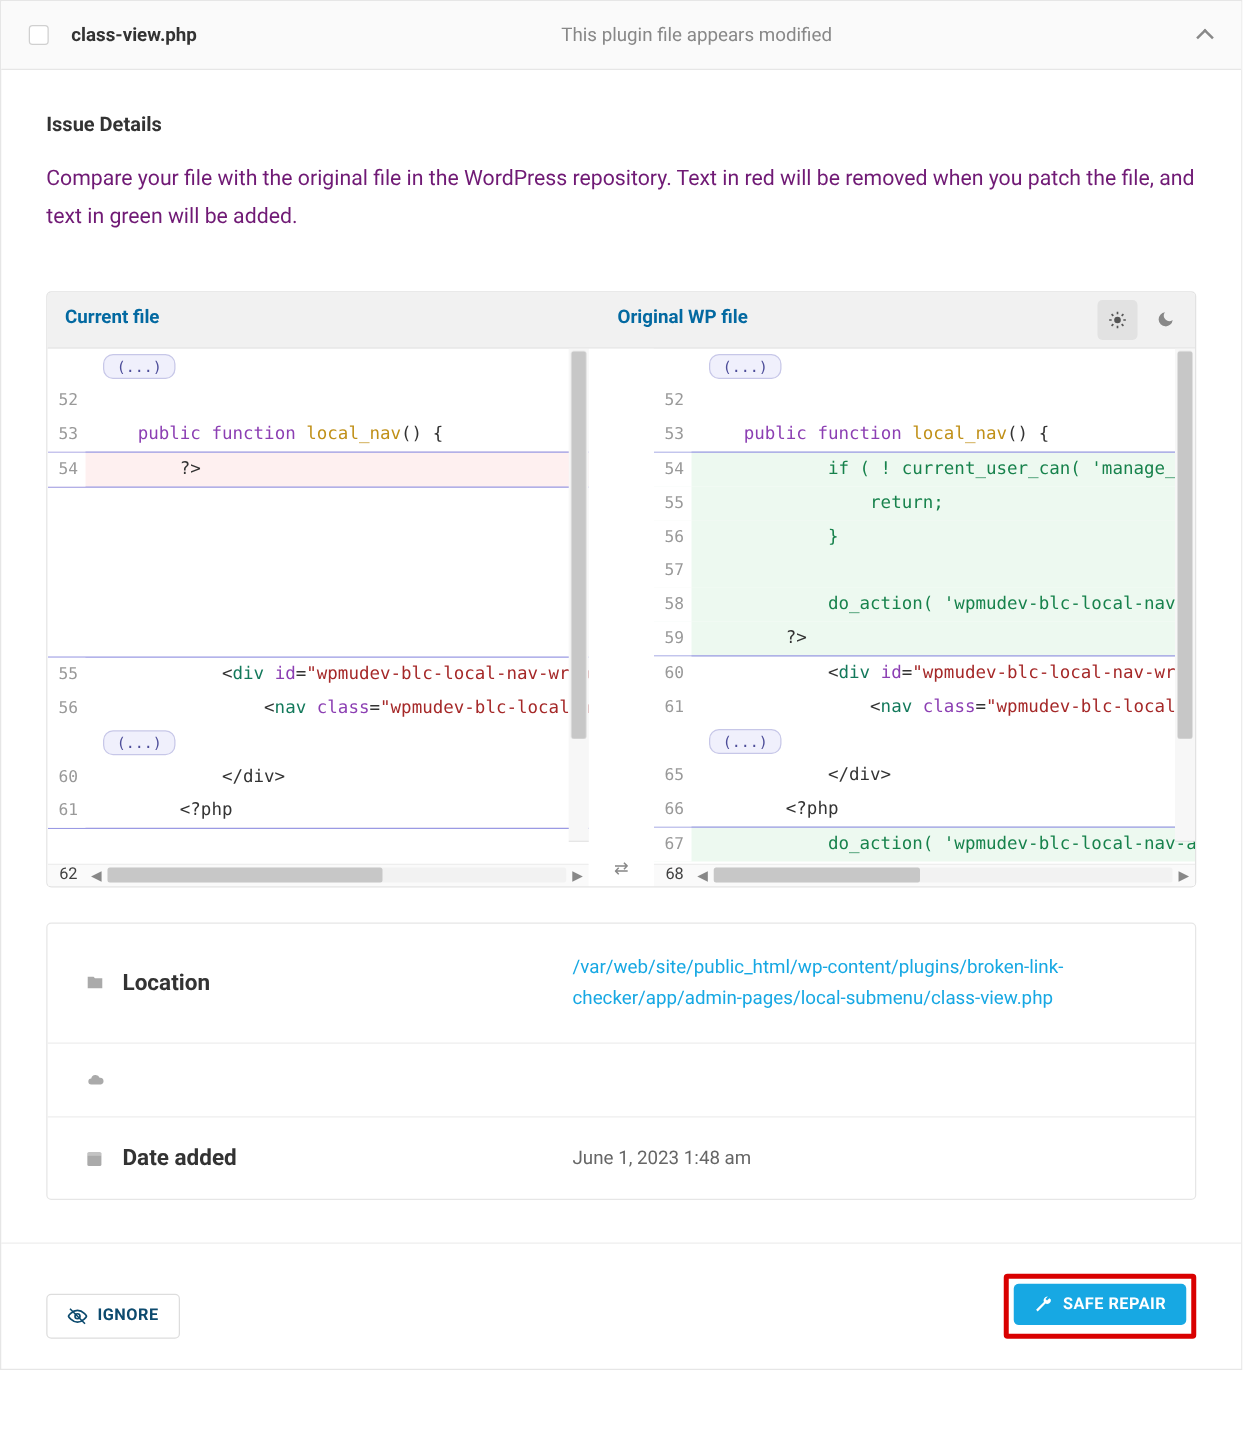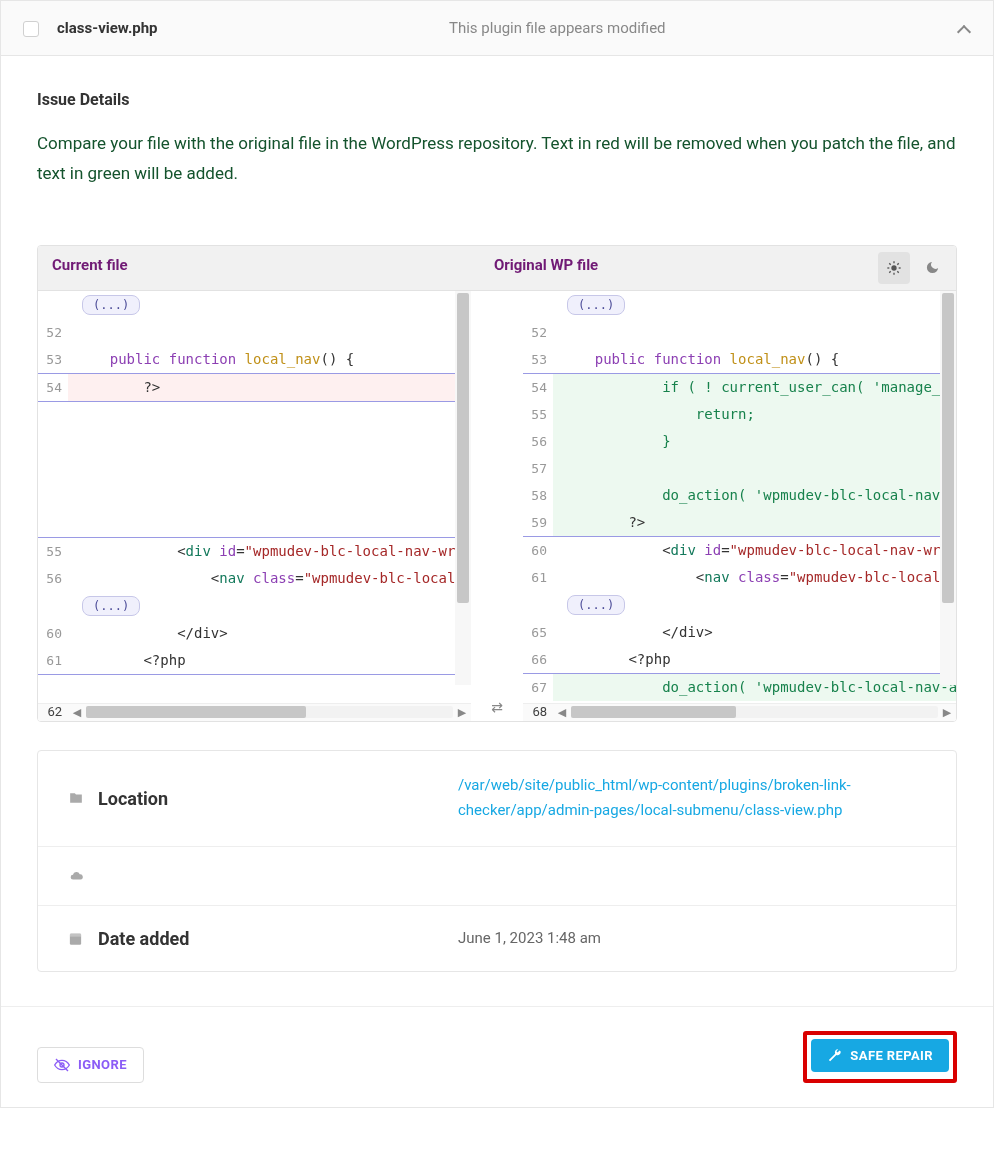--- a/index.html
+++ b/index.html
@@ -1,29 +1,29 @@
 <!DOCTYPE html>
 <html><head>
 <meta charset="utf-8">
 <style>
   *{box-sizing:border-box;margin:0;padding:0;}
   body{font-family:-apple-system,BlinkMacSystemFont,"Segoe UI",Roboto,Arial,sans-serif;background:#fff;color:#333;font-size:15px;}
   .outer{width:994px;border:1px solid #e6e6e6;background:#fff;}
-  .acc-header{display:flex;align-items:flex-end;padding:18px 22px;background:#fafafa;border-bottom:1px solid #e6e6e6;}
+  .acc-header{display:flex;align-items:center;padding:18px 22px;background:#fafafa;border-bottom:1px solid #e6e6e6;}
   .chk{width:16px;height:16px;border:1.5px solid #d0d0d0;border-radius:3px;margin-right:18px;background:#fff;}
   .filename{font-weight:700;color:#333;font-size:15px;}
   .acc-title{flex:1;text-align:center;color:#888;font-size:15px;}
   .chev{width:14px;height:14px;transform:rotate(180deg);}
   .chev::before{content:"";display:block;width:8px;height:8px;border-right:2px solid #888;border-bottom:2px solid #888;transform:rotate(45deg);margin:0 auto;}
   .body{padding:34px 36px 34px 36px;}
   .issue-title{font-weight:700;color:#333;margin-bottom:20px;font-size:16px}
-  .desc{color:#14532d;font-size:17px;line-height:1.75;margin-bottom:56px;}
+  .desc{color:#701a75;font-size:17px;line-height:1.75;margin-bottom:44px;}
   .diff-wrap{border:1px solid #e2e2e2;border-radius:4px;overflow:hidden;}
   .diff-head{display:flex;background:#f1f1f1;border-bottom:1px solid #e2e2e2;align-items:stretch;}
-  .diff-head-left,.diff-head-right{flex:1;padding:10px 14px;font-weight:700;color:#701a75;font-size:15px;}
+  .diff-head-left,.diff-head-right{flex:1;padding:10px 14px;font-weight:700;color:#0369a1;font-size:15px;}
   .diff-head-mid{width:52px;}
   .theme-toggle{display:flex;gap:6px;padding:6px 8px;align-items:center;}
   .theme-btn{width:32px;height:32px;display:flex;align-items:center;justify-content:center;border-radius:4px;color:#888;}
   .theme-btn.active{background:#e2e2e2;color:#555;}
   .diff-body{display:flex;height:430px;background:#fff;position:relative;}
   .pane{flex:1;display:flex;flex-direction:column;overflow:hidden;position:relative;}
   .pane-code{flex:1;overflow:hidden;position:relative;}
   .code-scroll{position:absolute;inset:0;overflow:auto;font-family:ui-monospace,Menlo,Consolas,monospace;font-size:14px;line-height:27px;}
   .code-row{display:flex;white-space:nowrap;min-width:100%;}
   .ln{width:30px;text-align:right;padding-right:6px;color:#999;background:#fff;flex-shrink:0;user-select:none;font-size:13px;}
@@ -54,21 +54,21 @@
 
   .info-box{border:1px solid #e6e6e6;border-radius:4px;margin-top:28px;}
   .info-row{display:flex;align-items:center;padding:22px 30px;border-bottom:1px solid #eee;}
   .info-row:last-child{border-bottom:none;}
   .info-icon{width:30px;color:#aaa;font-size:15px;}
   .info-label{width:360px;font-weight:700;color:#333;font-size:18px;}
   .info-value{flex:1;color:#666;font-size:15px;}
   .info-value.link{color:#17a8e3;word-break:break-word;line-height:1.7;}
   .actions{display:flex;justify-content:space-between;padding:24px 36px;border-top:1px solid #eee;}
   .btn{display:inline-flex;align-items:center;gap:8px;padding:9px 16px;border-radius:4px;font-size:13px;font-weight:700;letter-spacing:.4px;cursor:pointer;}
-  .btn-ghost{border:1px solid #ddd;color:#8b5cf6;background:#fff;margin-top:16px;}
+  .btn-ghost{border:1px solid #ddd;color:#0c4a6e;background:#fff;margin-top:16px;}
   .btn-primary-wrap{border:4px solid #d90000;border-radius:3px;padding:4px;margin-left:17px;}
   .btn-primary{background:#17a8e3;color:#fff;border:none;}
   svg{display:block;}
 </style>
 </head>
 <body>
 
 <div class="outer">
 
   <div class="acc-header">

